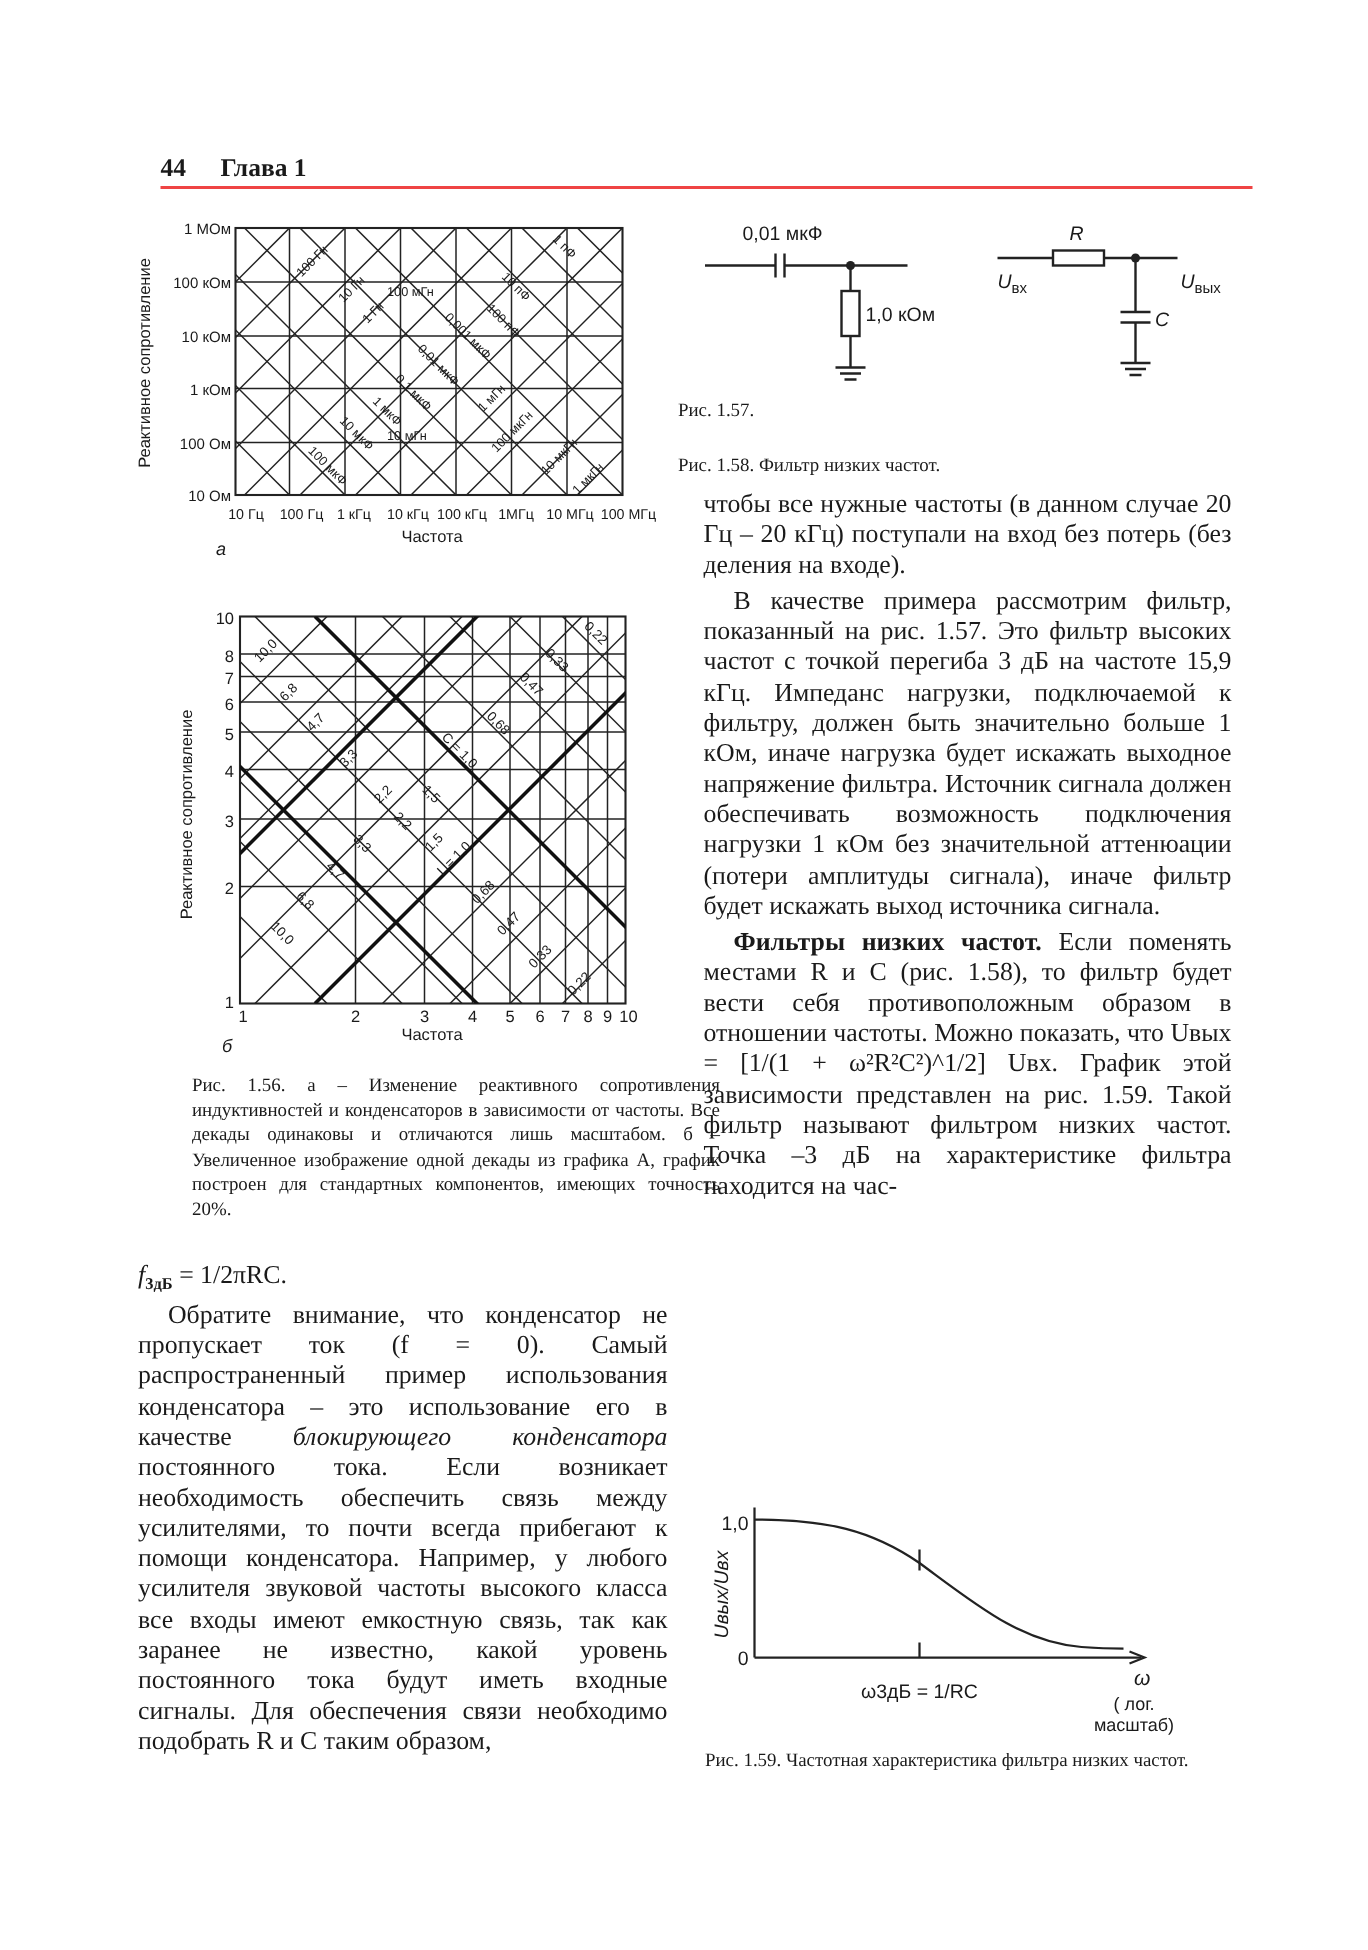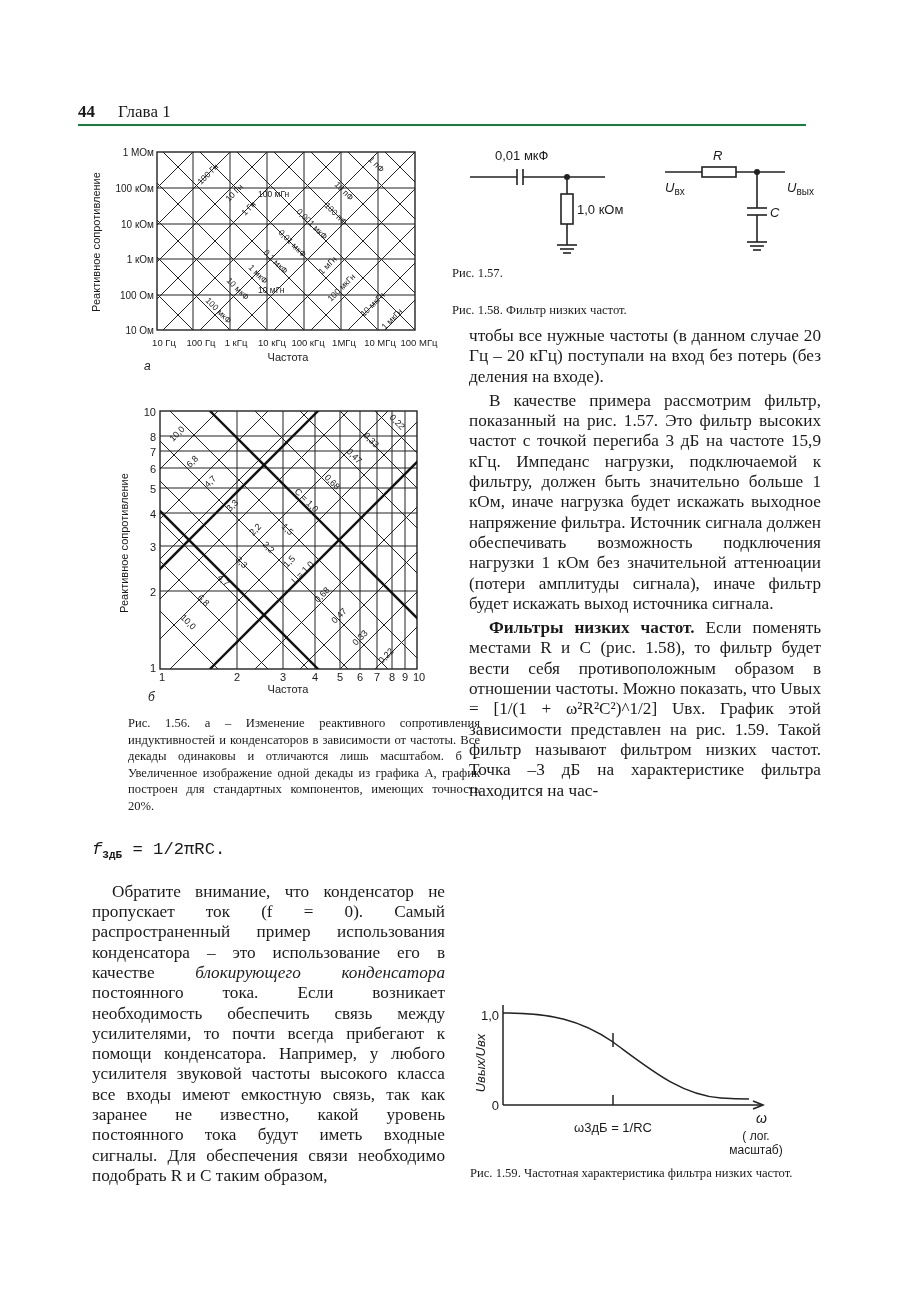--- a/index.html
+++ b/index.html
@@ -1,20 +1,20 @@
 <!DOCTYPE html>
 <html><head>
 <meta charset="utf-8">
 <style>
   html,body{margin:0;padding:0;background:#fff;}
   body{width:912px;height:1300px;position:relative;overflow:hidden;color:#1a1a1a;font-family:"Liberation Serif","DejaVu Serif",serif;}
   .abs{position:absolute;}
-  .hdr{left:78px;top:100px;width:728px;height:24px;border-bottom:2px solid #15803d;}
+  .hdr{left:107px;top:100px;width:728px;height:24px;border-bottom:2px solid #ef4444;}
   .hdr .num{position:absolute;left:0;top:2px;font-weight:bold;font-size:17px;}
-  .hdr .ch{position:absolute;left:40px;top:2px;font-weight:normal;font-size:17px;}
+  .hdr .ch{position:absolute;left:40px;top:2px;font-weight:bold;font-size:17px;}
   .para{font-size:17.2px;line-height:20.3px;text-align:justify;}
   .para p{margin:0;text-indent:20px;}
   .para p.noind{text-indent:0;}
   .cap{font-size:12.6px;line-height:16.5px;text-align:justify;}
   svg text{font-family:"Liberation Sans","DejaVu Sans",sans-serif;fill:#1a1a1a;}
   .i{font-style:italic;}
   .b{font-weight:bold;}
 </style>
 </head>
 <body>
@@ -220,21 +220,21 @@
       <text transform="translate(225,226) rotate(-45)">0,47</text>
       <text transform="translate(246,248) rotate(-45)">0,33</text>
       <text transform="translate(272,266) rotate(-45)">0,22</text>
     </g>
   </svg>
 </div>
 
 <div class="abs cap" style="left:92px;top:715px;width:352px;margin-left:36px;">Рис. 1.56. а – Изменение реактивного сопротивления индуктивностей и конденсаторов в зависимости от частоты. Все декады одинаковы и отличаются лишь масштабом. б – Увеличенное изображение одной декады из графика А, график построен для стандартных компонентов, имеющих точность 20%.</div>
 
 <div class="abs para" style="left:92px;top:832px;width:353px;">
-  <p class="noind" style="margin-top:8px;margin-bottom:16px;font-family:Liberation Mono, monospace;"><span class="i">f</span><sub style="font-size:11px;font-weight:bold;">3дБ</sub><span> = 1/2πRC.</span></p>
+  <p class="noind" style="margin-top:8px;margin-bottom:0;"><span class="i">f</span><sub style="font-size:11px;font-weight:bold;">3дБ</sub><span> = 1/2πRC.</span></p>
   <p><span>Обратите внимание, что конденсатор не пропускает ток (f = 0). Самый распространенный пример использования конденсатора – это использование его в качестве </span><span class="i">блокирующего конденсатора</span><span> постоянного тока. Если возникает необходимость обеспечить связь между усилителями, то почти всегда прибегают к помощи конденсатора. Например, у любого усилителя звуковой частоты высокого класса все входы имеют емкостную связь, так как заранее не известно, какой уровень постоянного тока будут иметь входные сигналы. Для обеспечения связи необходимо подобрать R и C таким образом,</span></p>
 </div>
 
 <div class="abs" style="left:465px;top:142px;width:165px;height:125px;">
   <svg width="165" height="125" viewBox="0 0 165 125">
     <g stroke="#222" stroke-width="1.6" fill="none">
       <line x1="5" y1="35" x2="52" y2="35"></line>
       <line x1="52" y1="27" x2="52" y2="43"></line>
         <line x1="58" y1="27" x2="58" y2="43"></line>
       <line x1="58" y1="35" x2="140" y2="35"></line>

